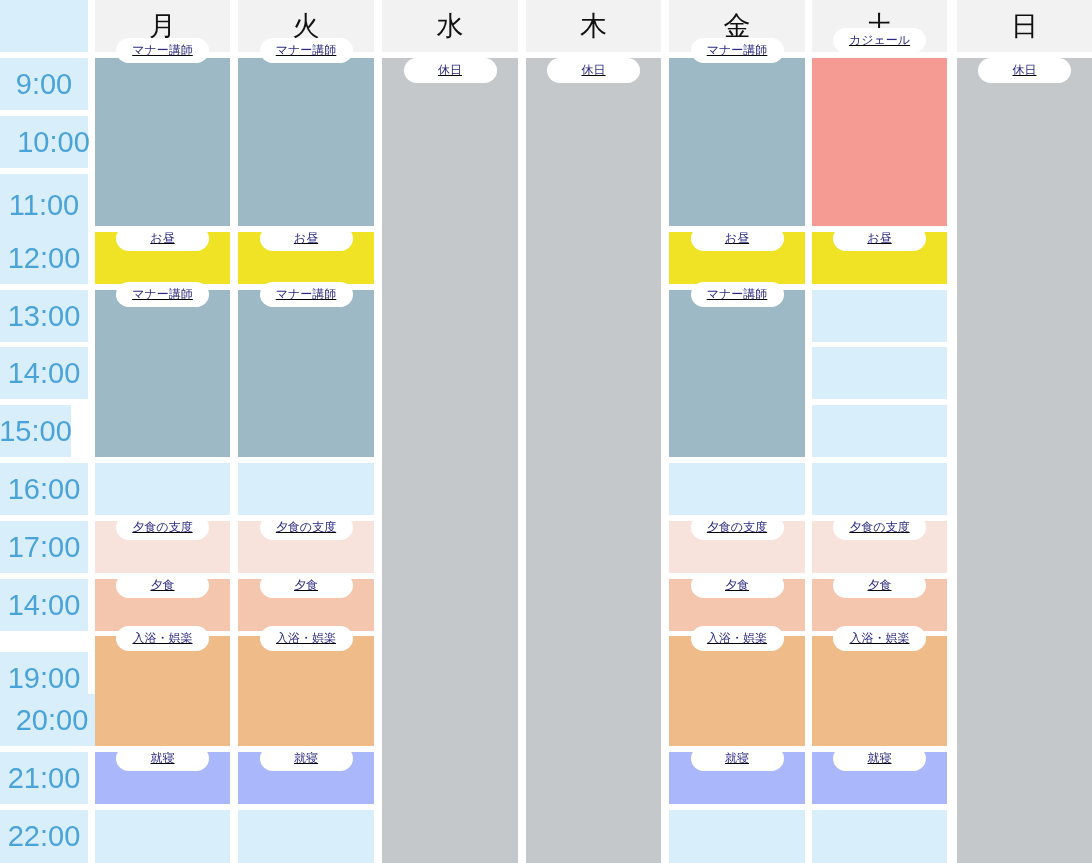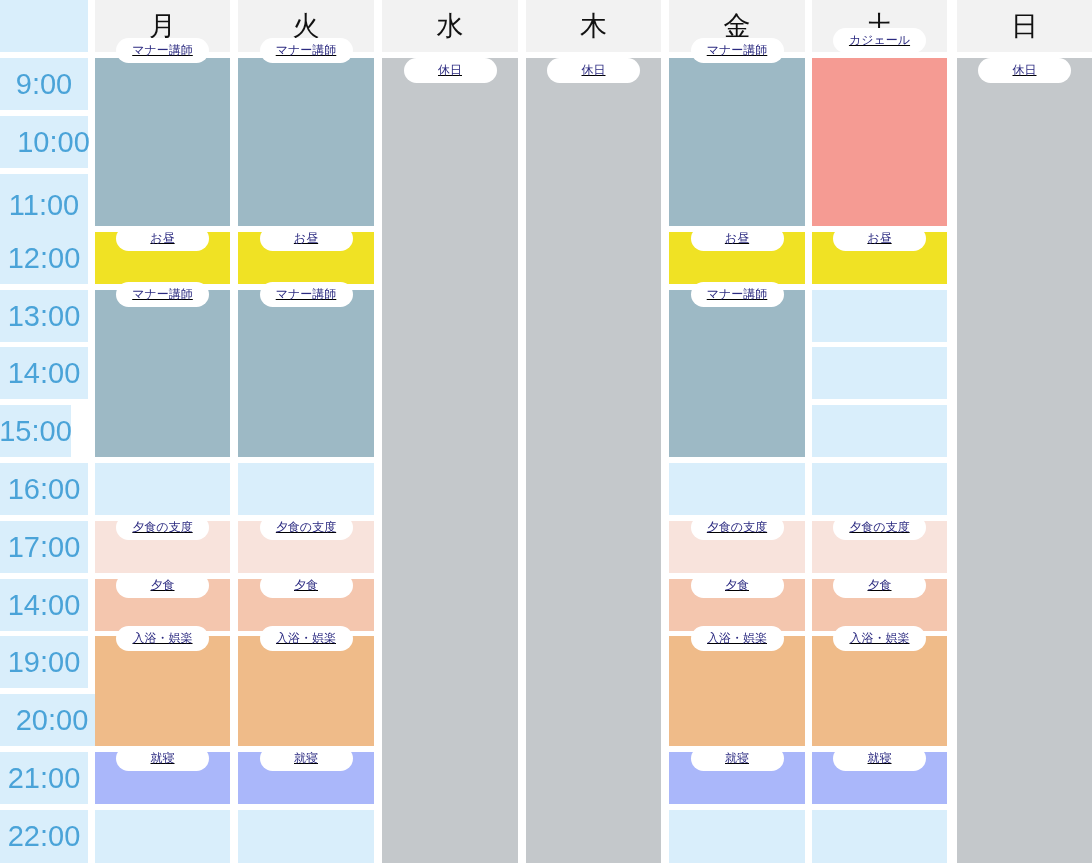--- a/index.html
+++ b/index.html
@@ -32,21 +32,21 @@
     <div class="abs time-cell" style="left: 0px; top: 58px; width: 88px; height: 52px;">9:00</div>
     <div class="abs time-cell" style="left: 0px; top: 116px; width: 88px; height: 52px; padding-left: 19px;">10:00</div>
     <div class="abs time-cell" style="left: 0px; top: 174px; width: 88px; height: 63px;">11:00</div>
     <div class="abs time-cell" style="left: 0px; top: 232px; width: 88px; height: 52px;">12:00</div>
     <div class="abs time-cell" style="left: 0px; top: 290px; width: 88px; height: 52px;">13:00</div>
     <div class="abs time-cell" style="left: 0px; top: 347px; width: 88px; height: 52px;">14:00</div>
     <div class="abs time-cell" style="left: 0px; top: 405px; width: 71px; height: 52px;">15:00</div>
     <div class="abs time-cell" style="left: 0px; top: 463px; width: 88px; height: 52px;">16:00</div>
     <div class="abs time-cell" style="left: 0px; top: 521px; width: 88px; height: 52px;">17:00</div>
     <div class="abs time-cell" style="left: 0px; top: 579px; width: 88px; height: 52px;">14:00</div>
-    <div class="abs time-cell" style="left: 0px; top: 636px; width: 88px; height: 52px;">19:00</div>
+    <div class="abs time-cell" style="left: 0px; top: 652px; width: 88px; height: 52px;">19:00</div>
     <div class="abs time-cell" style="left: 0px; top: 694px; width: 104px; height: 52px;">20:00</div>
     <div class="abs time-cell" style="left: 0px; top: 752px; width: 88px; height: 52px;">21:00</div>
     <div class="abs time-cell" style="left: 0px; top: 810px; width: 88px; height: 53px;">22:00</div>
     <div class="abs block" style="left: 95px; top: 58px; width: 135px; height: 168px; background: rgb(157, 185, 197);">
       <div class="pill" style="margin-top: -20px;">マナー講師</div>
     </div>
     <div class="abs block" style="left: 95px; top: 232px; width: 135px; height: 52px; background: rgb(240, 226, 36);">
       <div class="pill" style="margin-top: -6px;">お昼</div>
     </div>
     <div class="abs block" style="left: 95px; top: 290px; width: 135px; height: 167px; background: rgb(157, 185, 197);">

